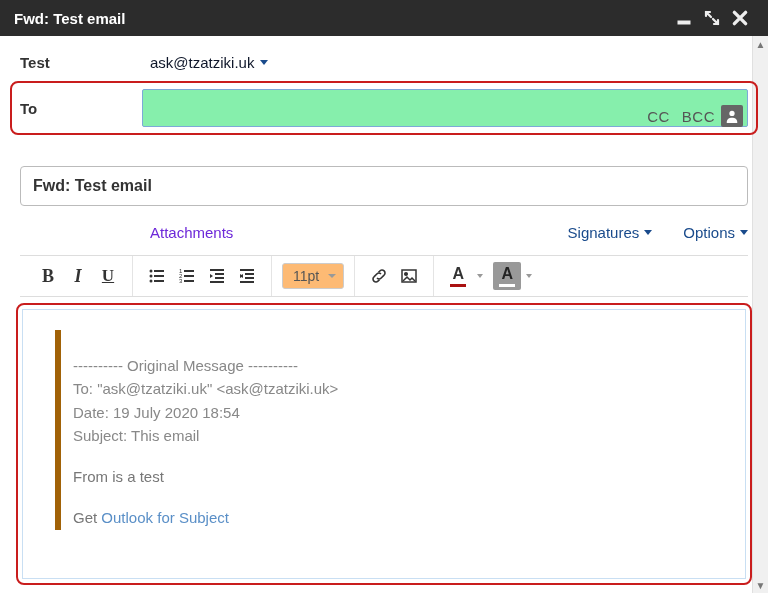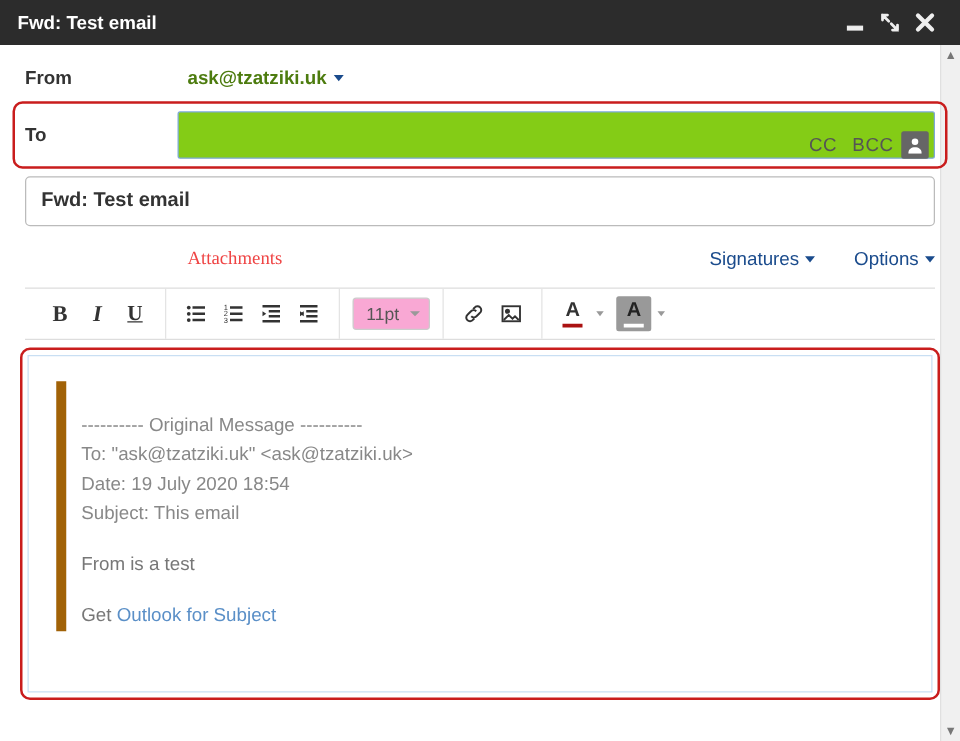--- a/index.html
+++ b/index.html
@@ -45,56 +45,55 @@
   }
   .row .label {
     width: 130px;
     font-weight: 600;
     color: #333;
     font-size: 15px;
   }
   .row .field { flex: 1; }
 
   .from-value {
-    color: #4d7c0f;
+    color: #0f172a;
     font-size: 15px;
     display: inline-flex;
     align-items: center;
     gap: 6px;
     cursor: pointer;
-    font-weight: bold;
   }
   .caret-down {
     width:0;height:0;border-left:4px solid transparent;border-right:4px solid transparent;border-top:5px solid #1a4b8c;display:inline-block;
   }
 
   .to-row-wrap {
     border: 2px solid #c91d1d;
     border-radius: 8px;
     padding: 6px 8px;
-    margin: -8px -10px 6px -10px;
+    margin: -8px -10px 31px -10px;
   }
   .to-inner {
     display: flex;
     align-items: center;
   }
   .to-inner .label {
     width: 122px;
     font-weight: 600;
     font-size: 15px;
   }
   .to-input-wrap {
     flex:1;
     border: 1px solid #7da9d8;
     border-radius: 2px;
     height: 38px;
     display: flex;
     align-items: center;
     padding: 16px 4px 0 10px;
-    background:#84cc16;
+    background:#86efac;
   }
   .to-input {
     flex:1;
     border:none;
     outline:none;
     font-size:15px;
     height:100%;
     background:transparent;
   }
   .cc-bcc {
@@ -124,24 +123,23 @@
     color:#333;
     outline:none;
   }
 
   .midbar {
     display:flex;
     align-items:center;
     margin: 6px 0 14px 130px;
   }
   .midbar .attach {
-    color:#ef4444;
+    color:#6d28d9;
     font-size:15px;
     cursor:pointer;
-    font-family:Liberation Serif, serif;
   }
   .midbar .spacer{flex:1;}
   .midbar .dd {
     color:#1a4b8c;
     font-size:15px;
     margin-left:31px;
     cursor:pointer;
     display:inline-flex;align-items:center;gap:5px;
   }
 
@@ -176,21 +174,21 @@
     border:1px solid #ccc;
     border-radius:3px;
     height:26px;
     padding:0 24px 0 10px;
     font-size:14px;
     color:#555;
     display:flex;align-items:center;
     position:relative;
     cursor:pointer;
     min-width:58px;
-    background:#f9a8d4;
+    background:#fdba74;
   }
   .fontsize .dd-caret{
     position:absolute;right:7px;top:50%;transform:translateY(-50%);
     width:0;height:0;border-left:4px solid transparent;border-right:4px solid transparent;border-top:4px solid #999;
   }
   .color-btn {
     display:flex;flex-direction:column;align-items:center;justify-content:center;
     width:28px;height:28px;cursor:pointer;position:relative;
   }
   .color-btn .A{font-weight:700;font-size:16px;line-height:1;}
@@ -213,22 +211,22 @@
   .editor {
     border:1px solid #c9dff3;
     min-height:270px;
     padding:20px 16px 10px 16px;
     font-size:15px;
     color:#777;
     line-height:1.55;
     overflow:hidden;
   }
   .quoted {
-    border-left:8px solid #a16207;
-    margin-left:6px;
+    border-left:6px solid #a16207;
+    margin-left:16px;
     padding-left:12px;
     padding-top:24px;
   }
   .quoted .hdr-line{color:#888;}
   .quoted .sep{color:#888;}
   .quoted .blurred{
     color:transparent;
     text-shadow:0 0 8px rgba(100,100,100,0.9);
     user-select:none;
   }
@@ -272,21 +270,21 @@
 </div>
 
 <div class="fake-scroll">
   <div class="up">▲</div>
   <div class="down">▼</div>
 </div>
 
 <div class="content">
 
   <div class="row">
-    <div class="label">From</div>
+    <div class="label">Test</div>
     <div class="field">
       <span class="from-value">
         <span>ask@tzatziki.uk</span>
         <span class="caret-down"></span>
       </span>
     </div>
   </div>
 
   <div class="to-row-wrap">
     <div class="to-inner">

